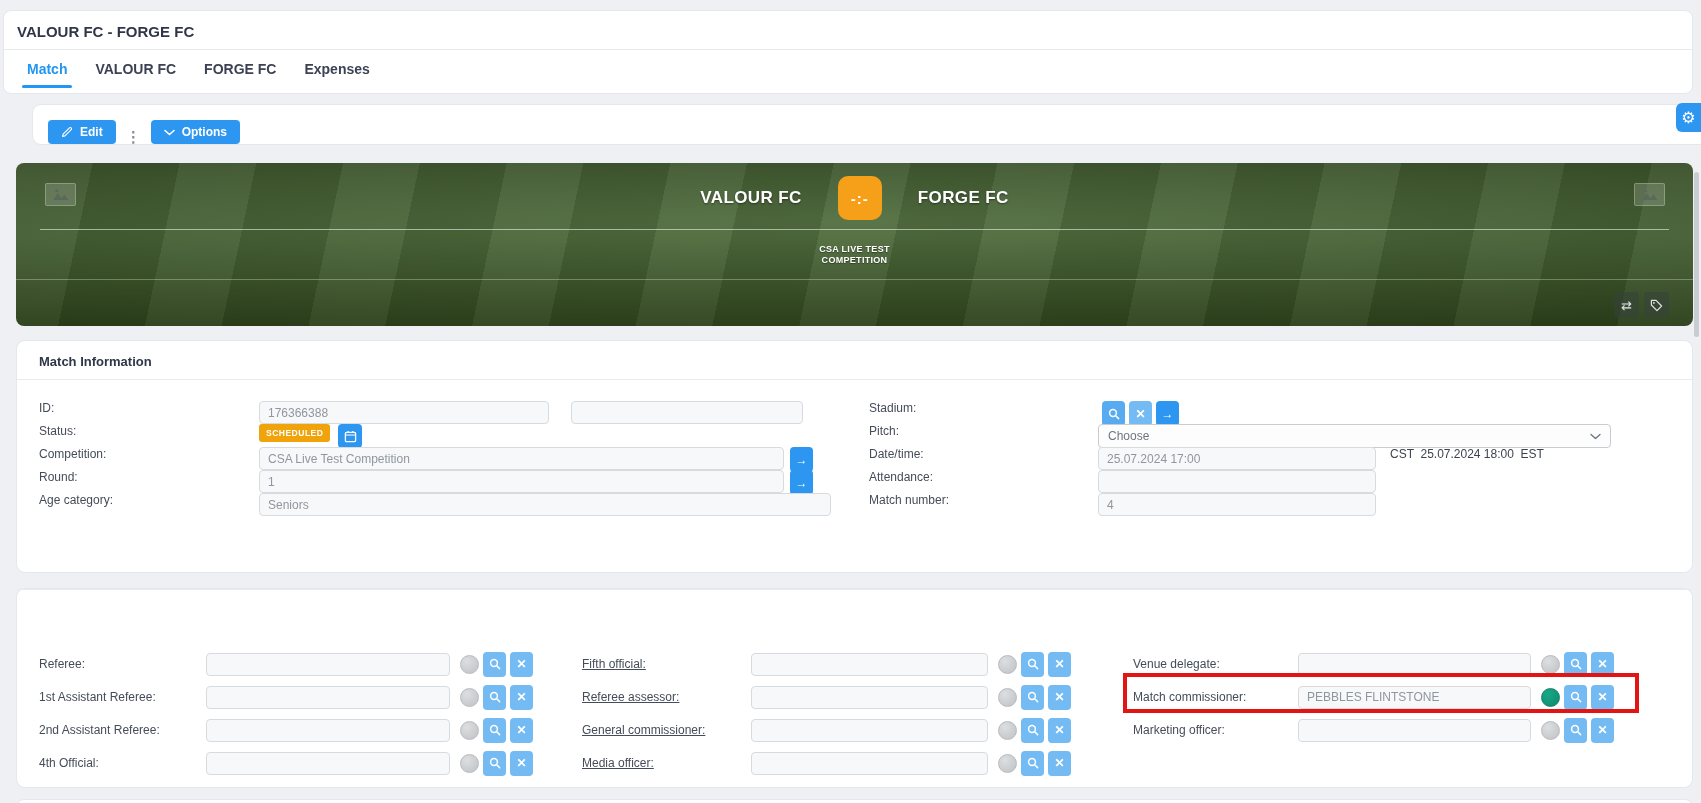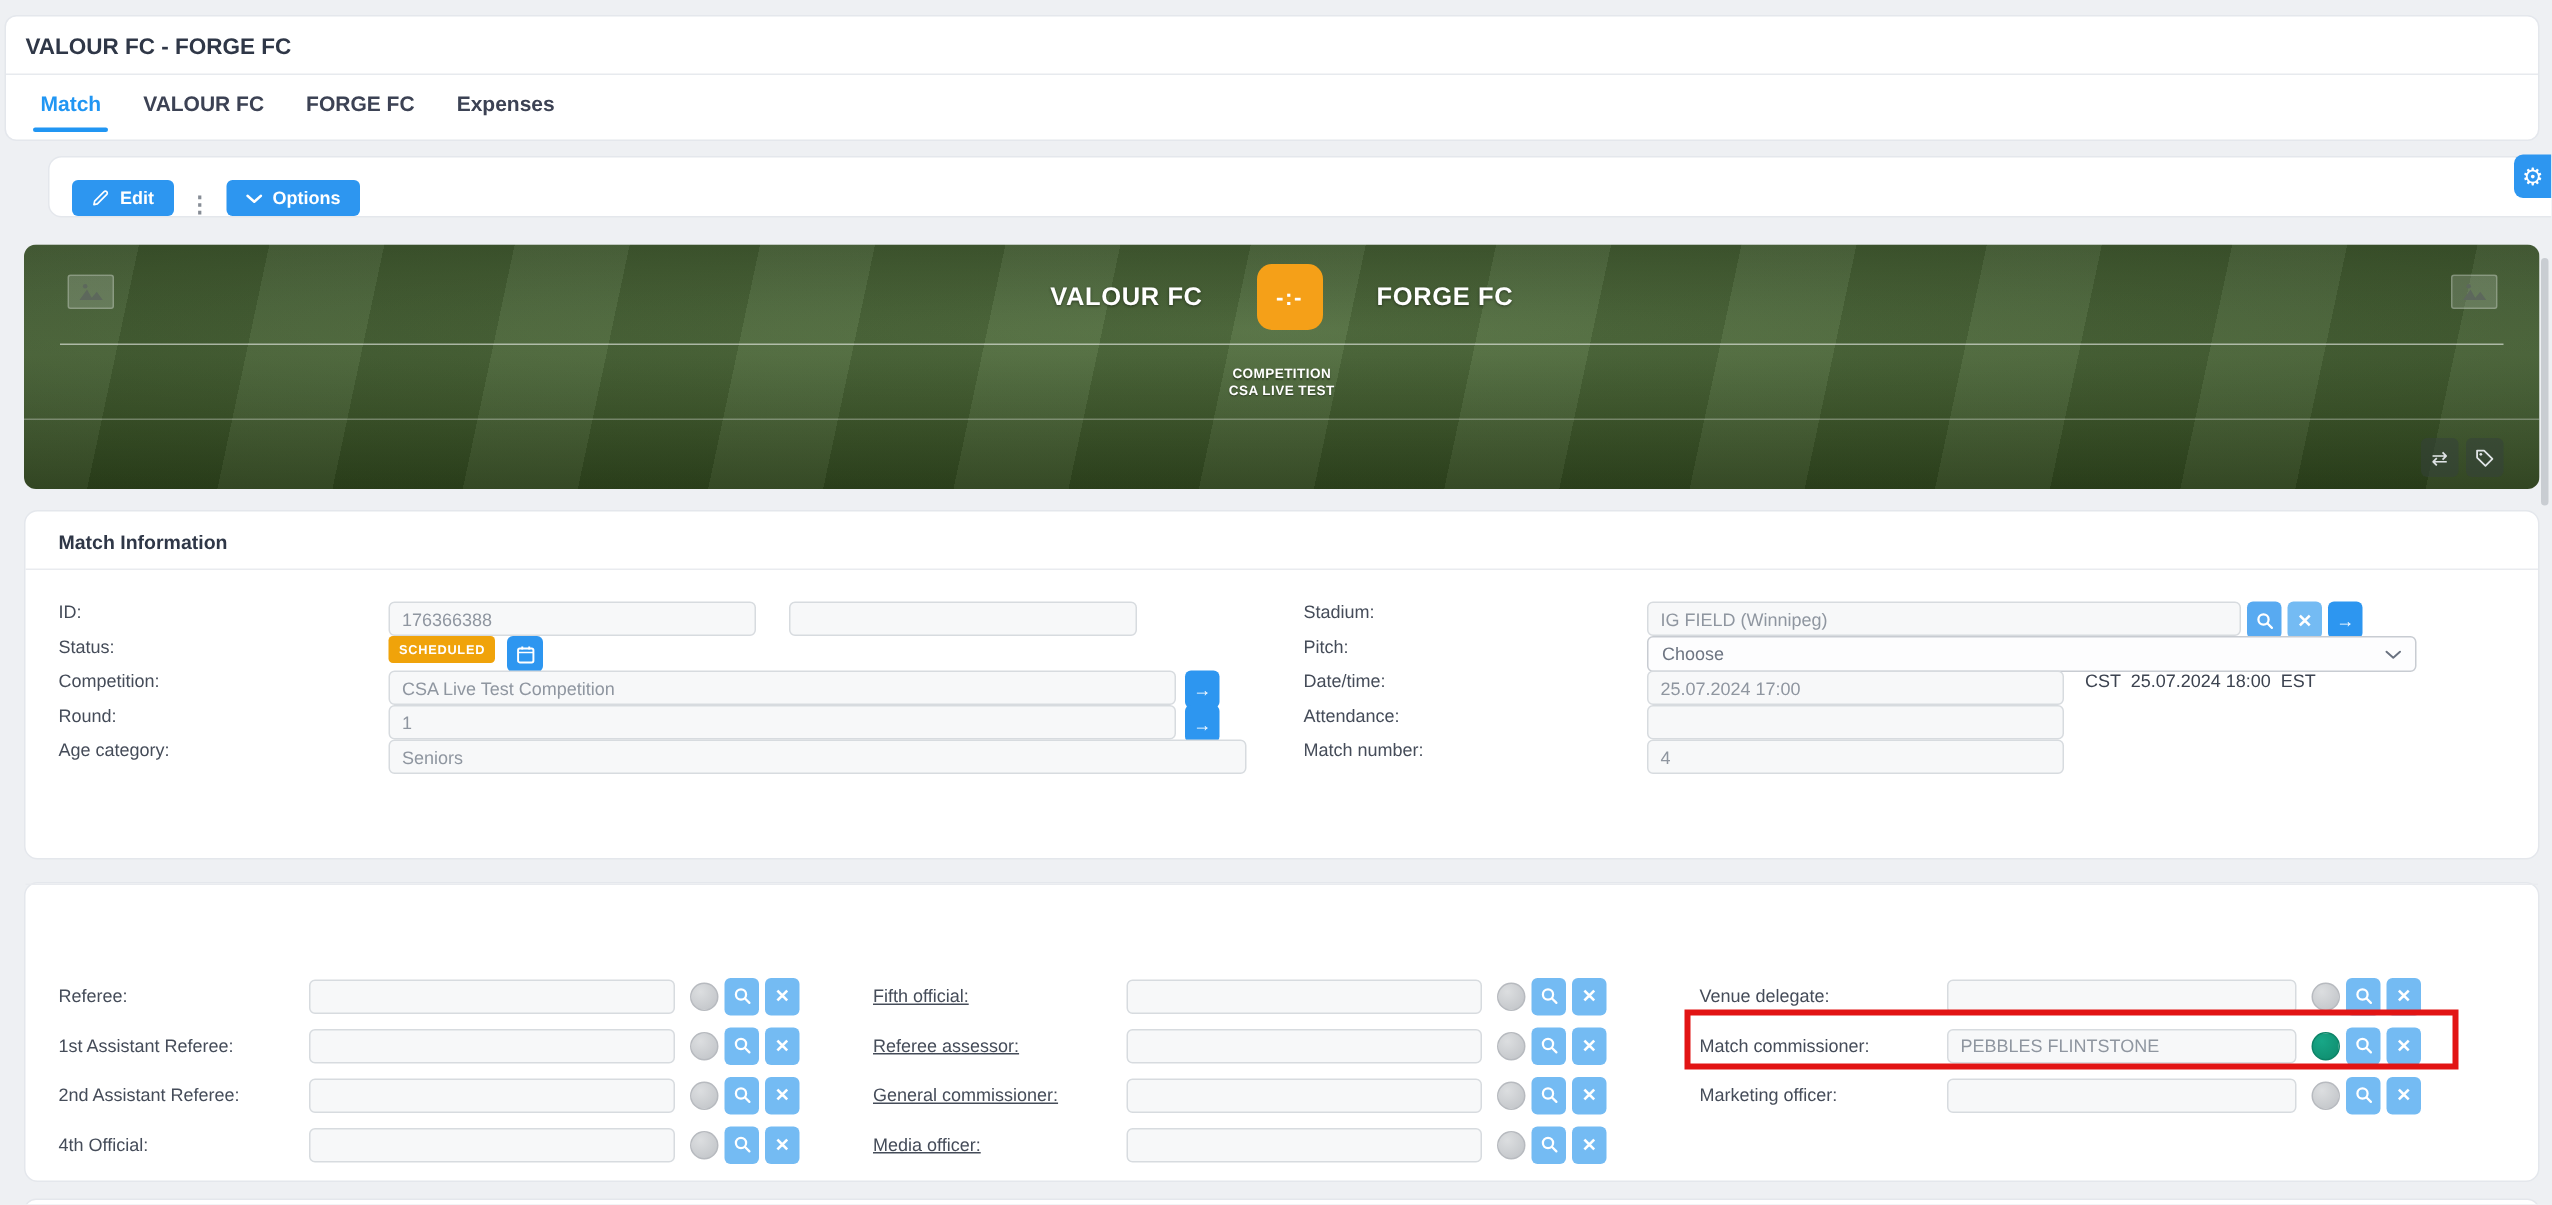--- a/index.html
+++ b/index.html
@@ -149,22 +149,22 @@
       </span>
     </div>
     <div class="teams-row">
       <span class="team-name">VALOUR FC</span>
       <div class="score-badge">-:-</div>
       <span class="team-name">FORGE FC</span>
     </div>
     <div class="pitch-line l1"></div>
     <div class="pitch-line l2"></div>
     <div class="comp-name">
+      <div>CSA LIVE TEST</div>
       <div>COMPETITION</div>
-      <div>CSA LIVE TEST</div>
     </div>
     <div class="banner-actions">
       <button>
         <span>⇄</span>
       </button>
       <button>
         <span style="display:flex;">
           <svg width="13" height="13" viewBox="0 0 14 14">
               <path d="M1.5 6.5 V1.5 H6.5 L12.5 7.5 L7.5 12.5 Z" fill="none" stroke="#dfe3e5" stroke-width="1.3" stroke-linejoin="round"></path>
               <circle cx="4.2" cy="4.2" r="1" fill="#dfe3e5"></circle>
@@ -174,21 +174,21 @@
     </div>
   </div>
 
   <div class="card info-card">
     <div class="sec-title">Match Information</div>
     <div class="sec-divider"></div>
 
     <div class="mi-left">
       <div class="mi-row">
         <span class="flabel">ID:</span>
-        <input class="tinput" style="width: 245px;" value="176366388">
+        <input class="tinput" style="width: 290px;" value="176366388">
         <input class="tinput" style="width: 232px; margin-left: 22px;" value="">
       </div>
       <div class="mi-row">
         <span class="flabel">Status:</span>
         <span class="status-badge">SCHEDULED</span>
         <button class="cal-btn">
           <span style="display:flex;">
             <svg width="13" height="13" viewBox="0 0 14 14">
                 <rect x="1.5" y="2.5" width="11" height="10" rx="1.2" fill="none" stroke="#fff" stroke-width="1.4"></rect>
                 <line x1="4.5" y1="1" x2="4.5" y2="3.2" stroke="#fff" stroke-width="1.4"></line>
@@ -214,21 +214,20 @@
       </div>
       <div class="mi-row">
         <span class="flabel">Age category:</span>
         <input class="tinput" style="width: 572px;" value="Seniors">
       </div>
     </div>
 
     <div class="mi-right">
       <div class="mi-row">
         <span class="flabel">Stadium:</span>
-        <input class="tinput" style="width: 396px;" value="IG FIELD (Winnipeg)">
         <button class="sq mb">
           <span style="display:flex;">
             <svg width="12" height="12" viewBox="0 0 12 12">
                 <circle cx="5" cy="5" r="3.4" fill="none" stroke="#fff" stroke-width="1.5"></circle>
                 <line x1="7.7" y1="7.7" x2="10.6" y2="10.6" stroke="#fff" stroke-width="1.5" stroke-linecap="round"></line>
               </svg>
           </span>
         </button>
         <button class="sq lb">
           <span>✕</span>

